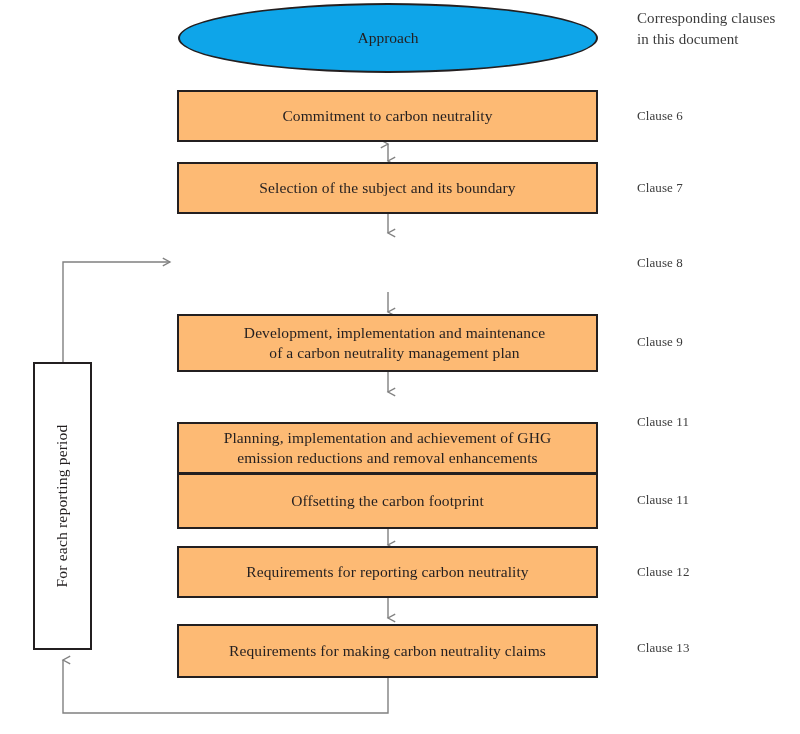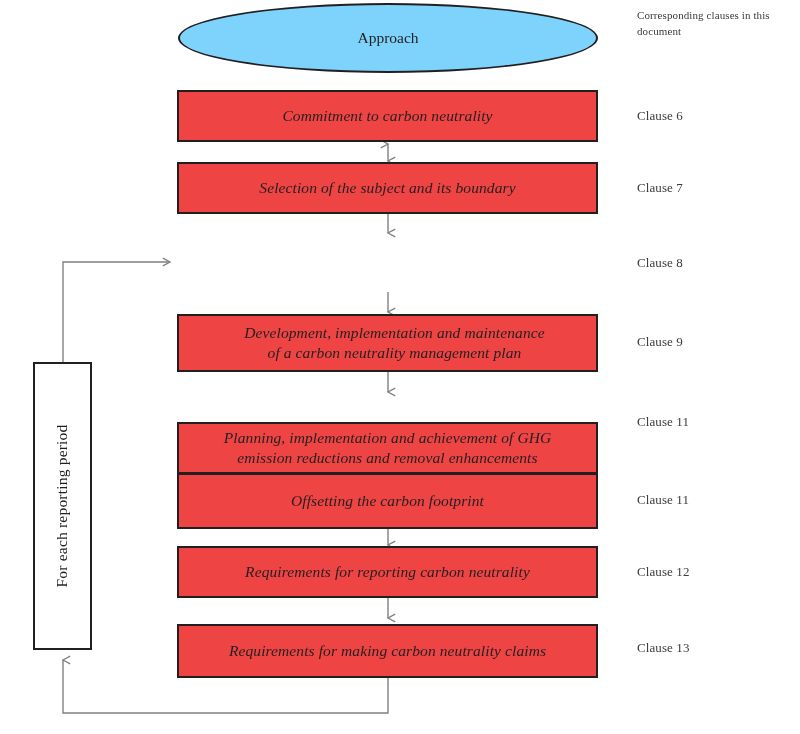--- a/index.html
+++ b/index.html
@@ -24,42 +24,41 @@
     left: 0;
     top: 0;
     width: 800px;
     height: 734px;
     pointer-events: none;
   }
   .node-box {
     position: absolute;
     box-sizing: border-box;
     border: 2px solid #231f20;
-    background: #ef4444;
+    background: #fdba74;
     display: flex;
     align-items: center;
     justify-content: center;
     text-align: center;
     font-size: 15.5px;
     line-height: 1.28;
     letter-spacing: 0.1px;
     padding: 2px 10px;
     color: #231f20;
-    font-style: italic;
   }
   .node-box .node-label {
     display: block;
     white-space: pre-line;
   }
   .ellipse-node {
     position: absolute;
     box-sizing: border-box;
     border: 2px solid #231f20;
     border-radius: 50%;
-    background: #7dd3fc;
+    background: #0ea5e9;
     display: flex;
     align-items: center;
     justify-content: center;
     text-align: center;
     font-size: 15.5px;
     color: #231f20;
   }
   .side-box {
     position: absolute;
     box-sizing: border-box;
@@ -78,21 +77,21 @@
   }
   .clause-label {
     position: absolute;
     font-size: 13px;
     color: #3b3b3b;
     white-space: nowrap;
     letter-spacing: 0.1px;
   }
   .column-header {
     position: absolute;
-    font-size: 11px;
+    font-size: 15px;
     color: #3b3b3b;
     line-height: 1.42;
     width: 150px;
     letter-spacing: 0.1px;
   }
 </style>
 </head>
 <body>
 
 <div id="canvas">

